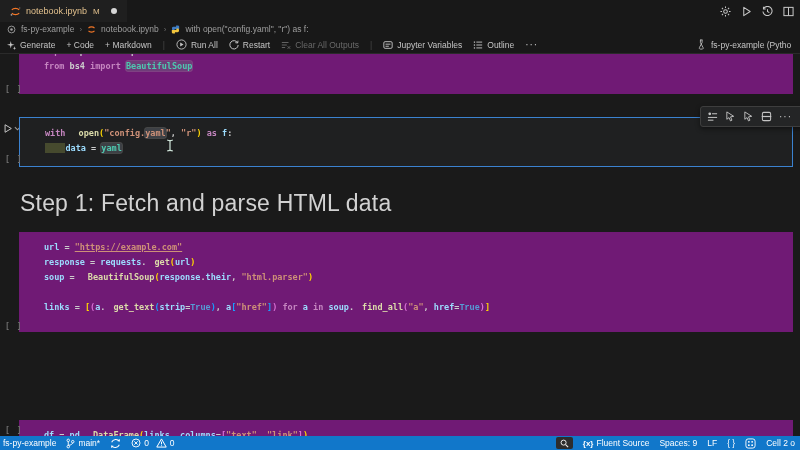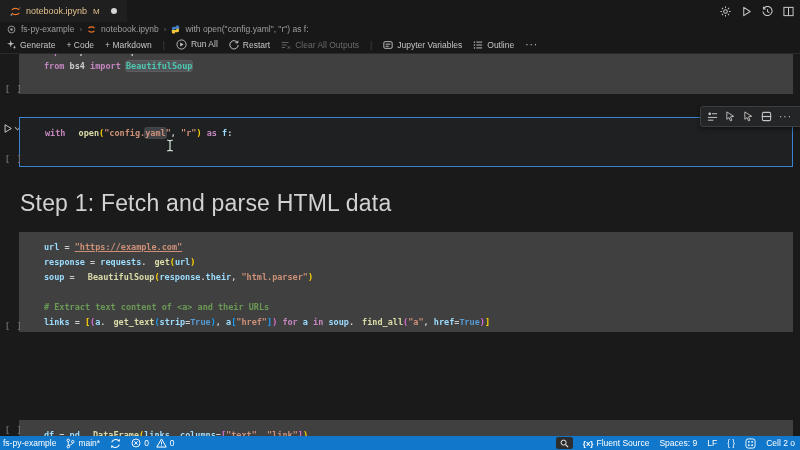--- a/index.html
+++ b/index.html
@@ -8,27 +8,27 @@
   svg{display:block;}
   
   .tabbar{position:absolute;left:0;top:0;width:800px;height:22px;background:#181818;display:flex;align-items:stretch;}
   .tab{display:flex;align-items:center;gap:5px;padding:0 10px;background:#1f1f1f;font-size:9px;color:#e2c08d;}
   .tab .badge-m{font-size:8px;color:#e2c08d;margin-left:1px;}
   .tab .dot{width:6px;height:6px;border-radius:50%;background:#d6d6d6;margin-left:6px;}
   .editor-actions{position:absolute;right:6px;top:0;height:22px;display:flex;align-items:center;gap:10px;}
   .breadcrumbbar{position:absolute;left:0;top:22px;width:800px;height:14px;background:#181818;display:flex;align-items:center;gap:5px;padding-left:7px;font-size:8.5px;color:#9e9e9e;}
   .crumb-sep{color:#6a6a6a;font-size:8px;}
   .nbtoolbar{position:absolute;left:0;top:36px;width:800px;height:18px;background:#181818;border-bottom:1px solid #2a2a2a;display:flex;align-items:center;gap:11px;padding-left:7px;font-size:8.5px;color:#c5c5c5;box-sizing:border-box;}
-  .tb-item{display:flex;align-items:flex-start;gap:4px;cursor:default;white-space:nowrap;}
+  .tb-item{display:flex;align-items:flex-end;gap:4px;cursor:default;white-space:nowrap;}
   .tb-item.disabled{color:#696969;}
   .tb-sep{color:#474747;}
   .kernel-picker{position:absolute;left:697px;top:0;height:17px;display:flex;align-items:center;gap:4px;color:#c5c5c5;white-space:nowrap;}
   
   .notebook{position:absolute;left:0;top:54px;width:800px;height:382px;overflow:hidden;background:#1a1a1a;}
-  .cell{position:absolute;left:19px;width:774px;background:#404040;box-sizing:border-box;
+  .cell{position:absolute;left:19px;width:774px;background:#701a75;box-sizing:border-box;
         font-family:"DejaVu Sans Mono","Liberation Mono",monospace;font-size:8.5px;font-weight:600;color:#cccccc;}
   .cell.focused{border:1px solid #3b82d0;background:#1f2021;}
   .line{height:15px;line-height:15px;padding-left:25px;white-space:pre;}
   .exec{position:absolute;left:5px;color:#6f6f6f;font:600 8px "DejaVu Sans Mono",monospace;letter-spacing:1px;}
   .md-heading{position:absolute;left:20px;color:#d2d2d2;font-size:23px;font-weight:400;letter-spacing:.2px;white-space:nowrap;}
   .tk-kw{color:#c586c0;} .tk-fn{color:#dcdcaa;padding-left:8px;} .tk-str{color:#ce9178;} .tk-var{color:#9cdcfe;}
   .tk-const{color:#569cd6;font-family:Liberation Mono, monospace;} .tk-com{color:#6a9955;} .tk-cls{color:#4ec9b0;} .tk-txt{color:#cccccc;}
   .tk-b1{color:#ffd700;} .tk-b2{color:#da70d6;} .tk-b3{color:#179fff;}
   .tk-hl{background:rgba(110,118,129,.38);outline:1px solid rgba(170,170,170,.28);border-radius:2px;}
   .tk-sel{background:#464a2e;}
@@ -197,20 +197,28 @@
             <rect x="1" y="5.3" width="1.5" height="1.5"></rect>
             <rect x="1" y="8.8" width="1.5" height="1.5"></rect>
           </g>
         </svg>
       </span>
     <span>Outline</span>
   </span>
   <span class="tb-item">
       <span class="more-dots">···</span>
     </span>
+  <span class="kernel-picker">
+    <span>
+        <svg width="10" height="11" viewBox="0 0 12 13">
+          <path d="M4.5 1 h3 M5 1 v3.2 l3.2 6 a1.2 1.2 0 0 1 -1.1 1.8 h-2.2 a1.2 1.2 0 0 1 -1.1 -1.8 l3.2 -6 v-3.2" fill="none" stroke="#c5c5c5" stroke-width="1" transform="translate(-0.9,0)"></path>
+        </svg>
+      </span>
+    <span>fs-py-example (Pytho</span>
+  </span>
 </div>
 
 <div class="notebook">
 
   <div class="runbtn">
     <svg width="10" height="11" viewBox="0 0 12 12">
         <path d="M2.5 1.5 L10 6 L2.5 10.5 Z" fill="none" stroke="#c5c5c5" stroke-width="1.2" stroke-linejoin="round"></path>
       </svg>
     <svg width="7" height="7" viewBox="0 0 8 8">
         <path d="M1 2.5 L4 5.5 L7 2.5" fill="none" stroke="#9a9a9a" stroke-width="1.2"></path>
@@ -255,29 +263,29 @@
       </svg>
   </div>
 
 <div class="cell" style="top: -10px; height: 50px; padding-top: 0px;">
       <div class="line"><span class="tk tk-kw">import</span><span class="tk tk-txt"> pandas </span><span class="tk tk-kw">as</span><span class="tk tk-txt"> pd</span></div>
       <div class="line"><span class="tk tk-kw">from</span><span class="tk tk-txt"> bs4 </span><span class="tk tk-kw">import</span><span class="tk tk-txt"> </span><span class="tk tk-cls tk-hl">BeautifulSoup</span></div>
     </div>
     <div class="exec" style="top: 31px;">[ ]</div>
     <div class="cell focused" style="top: 63px; height: 50px; padding-top: 8px;">
       <div class="line"><span class="tk tk-kw">with</span><span class="tk tk-txt"> </span><span class="tk tk-fn">open</span><span class="tk tk-b1">(</span><span class="tk tk-str">"config.</span><span class="tk tk-str tk-hl">yaml</span><span class="tk tk-str">"</span><span class="tk tk-txt">, </span><span class="tk tk-str">"r"</span><span class="tk tk-b1">)</span><span class="tk tk-txt"> </span><span class="tk tk-kw">as</span><span class="tk tk-txt"> </span><span class="tk tk-var">f</span><span class="tk tk-txt">:</span></div>
+      <div class="line"><span class="tk tk-sel">    </span><span class="tk tk-var">data</span><span class="tk tk-txt"> = </span><span class="tk tk-cls tk-hl">yaml</span></div>
     </div>
     <div class="exec" style="top: 101px;">[ ]</div>
     <div class="md-heading" style="top: 136px;">Step 1: Fetch and parse HTML data</div>
     <div class="cell" style="top: 178px; height: 100px; padding-top: 8px;">
       <div class="line"><span class="tk tk-var">url</span><span class="tk tk-txt"> = </span><span class="tk tk-str tk-link">"https://example.com"</span></div>
       <div class="line"><span class="tk tk-var">response</span><span class="tk tk-txt"> = </span><span class="tk tk-var">requests</span><span class="tk tk-txt">.</span><span class="tk tk-fn">get</span><span class="tk tk-b1">(</span><span class="tk tk-var">url</span><span class="tk tk-b1">)</span></div>
       <div class="line"><span class="tk tk-var">soup</span><span class="tk tk-txt"> = </span><span class="tk tk-fn">BeautifulSoup</span><span class="tk tk-b1">(</span><span class="tk tk-var">response</span><span class="tk tk-txt">.</span><span class="tk tk-var">their</span><span class="tk tk-txt">, </span><span class="tk tk-str">"html.parser"</span><span class="tk tk-b1">)</span></div>
       <div class="line"></div>
-      <div class="line"><span class="tk tk-com"># Extract text content of &lt;a&gt; and their URLs</span></div>
       <div class="line"><span class="tk tk-var">links</span><span class="tk tk-txt"> = </span><span class="tk tk-b1">[</span><span class="tk tk-b2">(</span><span class="tk tk-var">a</span><span class="tk tk-txt">.</span><span class="tk tk-fn">get_text</span><span class="tk tk-b3">(</span><span class="tk tk-var">strip</span><span class="tk tk-txt">=</span><span class="tk tk-const">True</span><span class="tk tk-b3">)</span><span class="tk tk-txt">, </span><span class="tk tk-var">a</span><span class="tk tk-b3">[</span><span class="tk tk-str">"href"</span><span class="tk tk-b3">]</span><span class="tk tk-b2">)</span><span class="tk tk-txt"> </span><span class="tk tk-kw">for</span><span class="tk tk-txt"> </span><span class="tk tk-var">a</span><span class="tk tk-txt"> </span><span class="tk tk-kw">in</span><span class="tk tk-txt"> </span><span class="tk tk-var">soup</span><span class="tk tk-txt">.</span><span class="tk tk-fn">find_all</span><span class="tk tk-b2">(</span><span class="tk tk-str">"a"</span><span class="tk tk-txt">, </span><span class="tk tk-var">href</span><span class="tk tk-txt">=</span><span class="tk tk-const">True</span><span class="tk tk-b2">)</span><span class="tk tk-b1">]</span></div>
     </div>
     <div class="exec" style="top: 268px;">[ ]</div>
     <div class="cell" style="top: 366px; height: 40px; padding-top: 8px;">
       <div class="line"><span class="tk tk-var">df</span><span class="tk tk-txt"> = </span><span class="tk tk-var">pd</span><span class="tk tk-txt">.</span><span class="tk tk-fn">DataFrame</span><span class="tk tk-b1">(</span><span class="tk tk-var">links</span><span class="tk tk-txt">, </span><span class="tk tk-var">columns</span><span class="tk tk-txt">=</span><span class="tk tk-b2">[</span><span class="tk tk-str">"text"</span><span class="tk tk-txt">, </span><span class="tk tk-str">"link"</span><span class="tk tk-b2">]</span><span class="tk tk-b1">)</span></div>
     </div>
     <div class="exec" style="top: 372px;">[ ]</div>
   </div>
 
 <div class="statusbar">

